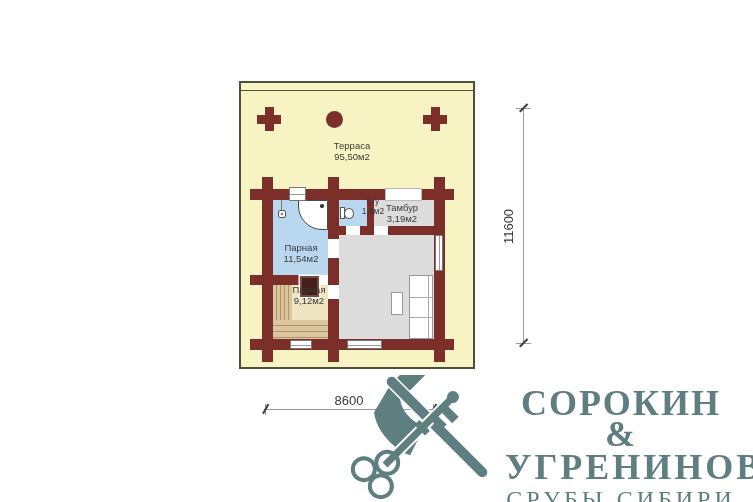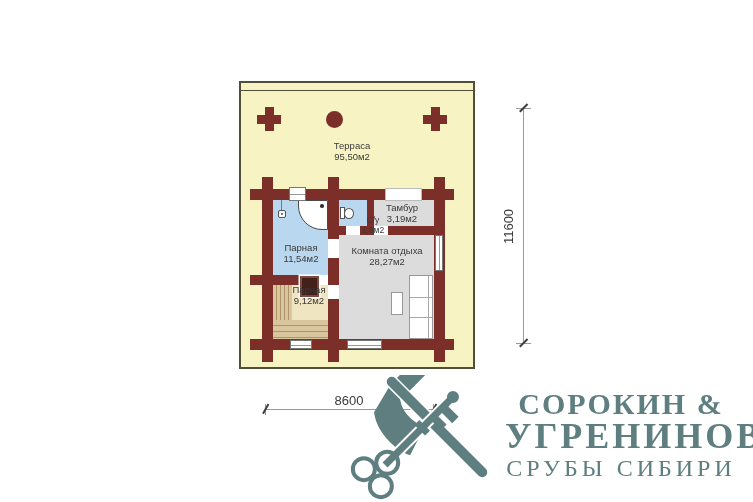--- a/index.html
+++ b/index.html
@@ -39,21 +39,21 @@
   .fixture{background:#ffffff;border:1px solid #777;box-sizing:border-box;}
 
   
   .dimline{background:#9a9a9a;}
   .tick{width:11px;height:1.5px;background:#3f3f3f;}
   .dimtxt{font-size:13px;color:#3a3a3a;text-align:center;}
 
   
   .logo-text{left:505px;top:388px;width:232px;text-align:center;color:#5E7E80;
              font-family:"Liberation Serif", serif;}
-  .logo-l1{font-size:30px;font-weight:bold;letter-spacing:2px;line-height:31px;}
+  .logo-l1{font-size:36px;font-weight:bold;letter-spacing:2px;line-height:31px;}
   .logo-l2{font-size:36px;font-weight:bold;letter-spacing:3px;line-height:34px;}
   .logo-l3{font-size:24px;font-weight:normal;letter-spacing:4px;line-height:27px;margin-top:2px;}
 </style>
 </head>
 <body>
 
 <div class="abs plan">
   <div class="abs plan-topline"></div>
 
   <div class="abs cross" style="left:16px;top:24px;"></div>
@@ -134,31 +134,27 @@
     <div class="abs" style="left:0;top:21px;width:22px;height:1px;background:#aaa;"></div>
     <div class="abs" style="left:0;top:41px;width:22px;height:1px;background:#aaa;"></div>
     <div class="abs" style="left:18px;top:0;width:1px;height:62px;background:#aaa;"></div>
   </div>
   <div class="abs fixture" style="left:150px;top:209px;width:12px;height:23px;border-color:#999;"></div>
 
   <div class="abs lbl" style="left:60px;top:159px;">
     <div>Парная</div>
     <div>11,54м2</div>
   </div>
-  <div class="abs lbl small" style="left:116px;top:132px;padding-left:32px;">
+  <div class="abs lbl small" style="left:116px;top:113px;padding-left:32px;">
     <div>С/у</div>
     <div>1,8м2</div>
   </div>
   <div class="abs lbl" style="left:161px;top:119px;">
     <div>Тамбур</div>
     <div>3,19м2</div>
-  </div>
-  <div class="abs lbl" style="left:146px;top:162px;">
-    <div>Комната отдыха</div>
-    <div>28,27м2</div>
   </div>
   <div class="abs lbl" style="left:68px;top:201px;">
     <div>Парная</div>
     <div>9,12м2</div>
   </div>
 </div>
 
 <div class="abs dimline" style="left:523px;top:108px;width:1px;height:236px;"></div>
 <div class="abs dimline" style="left:516px;top:108px;width:15px;height:1px;"></div>
 <div class="abs dimline" style="left:516px;top:343px;width:15px;height:1px;"></div>

